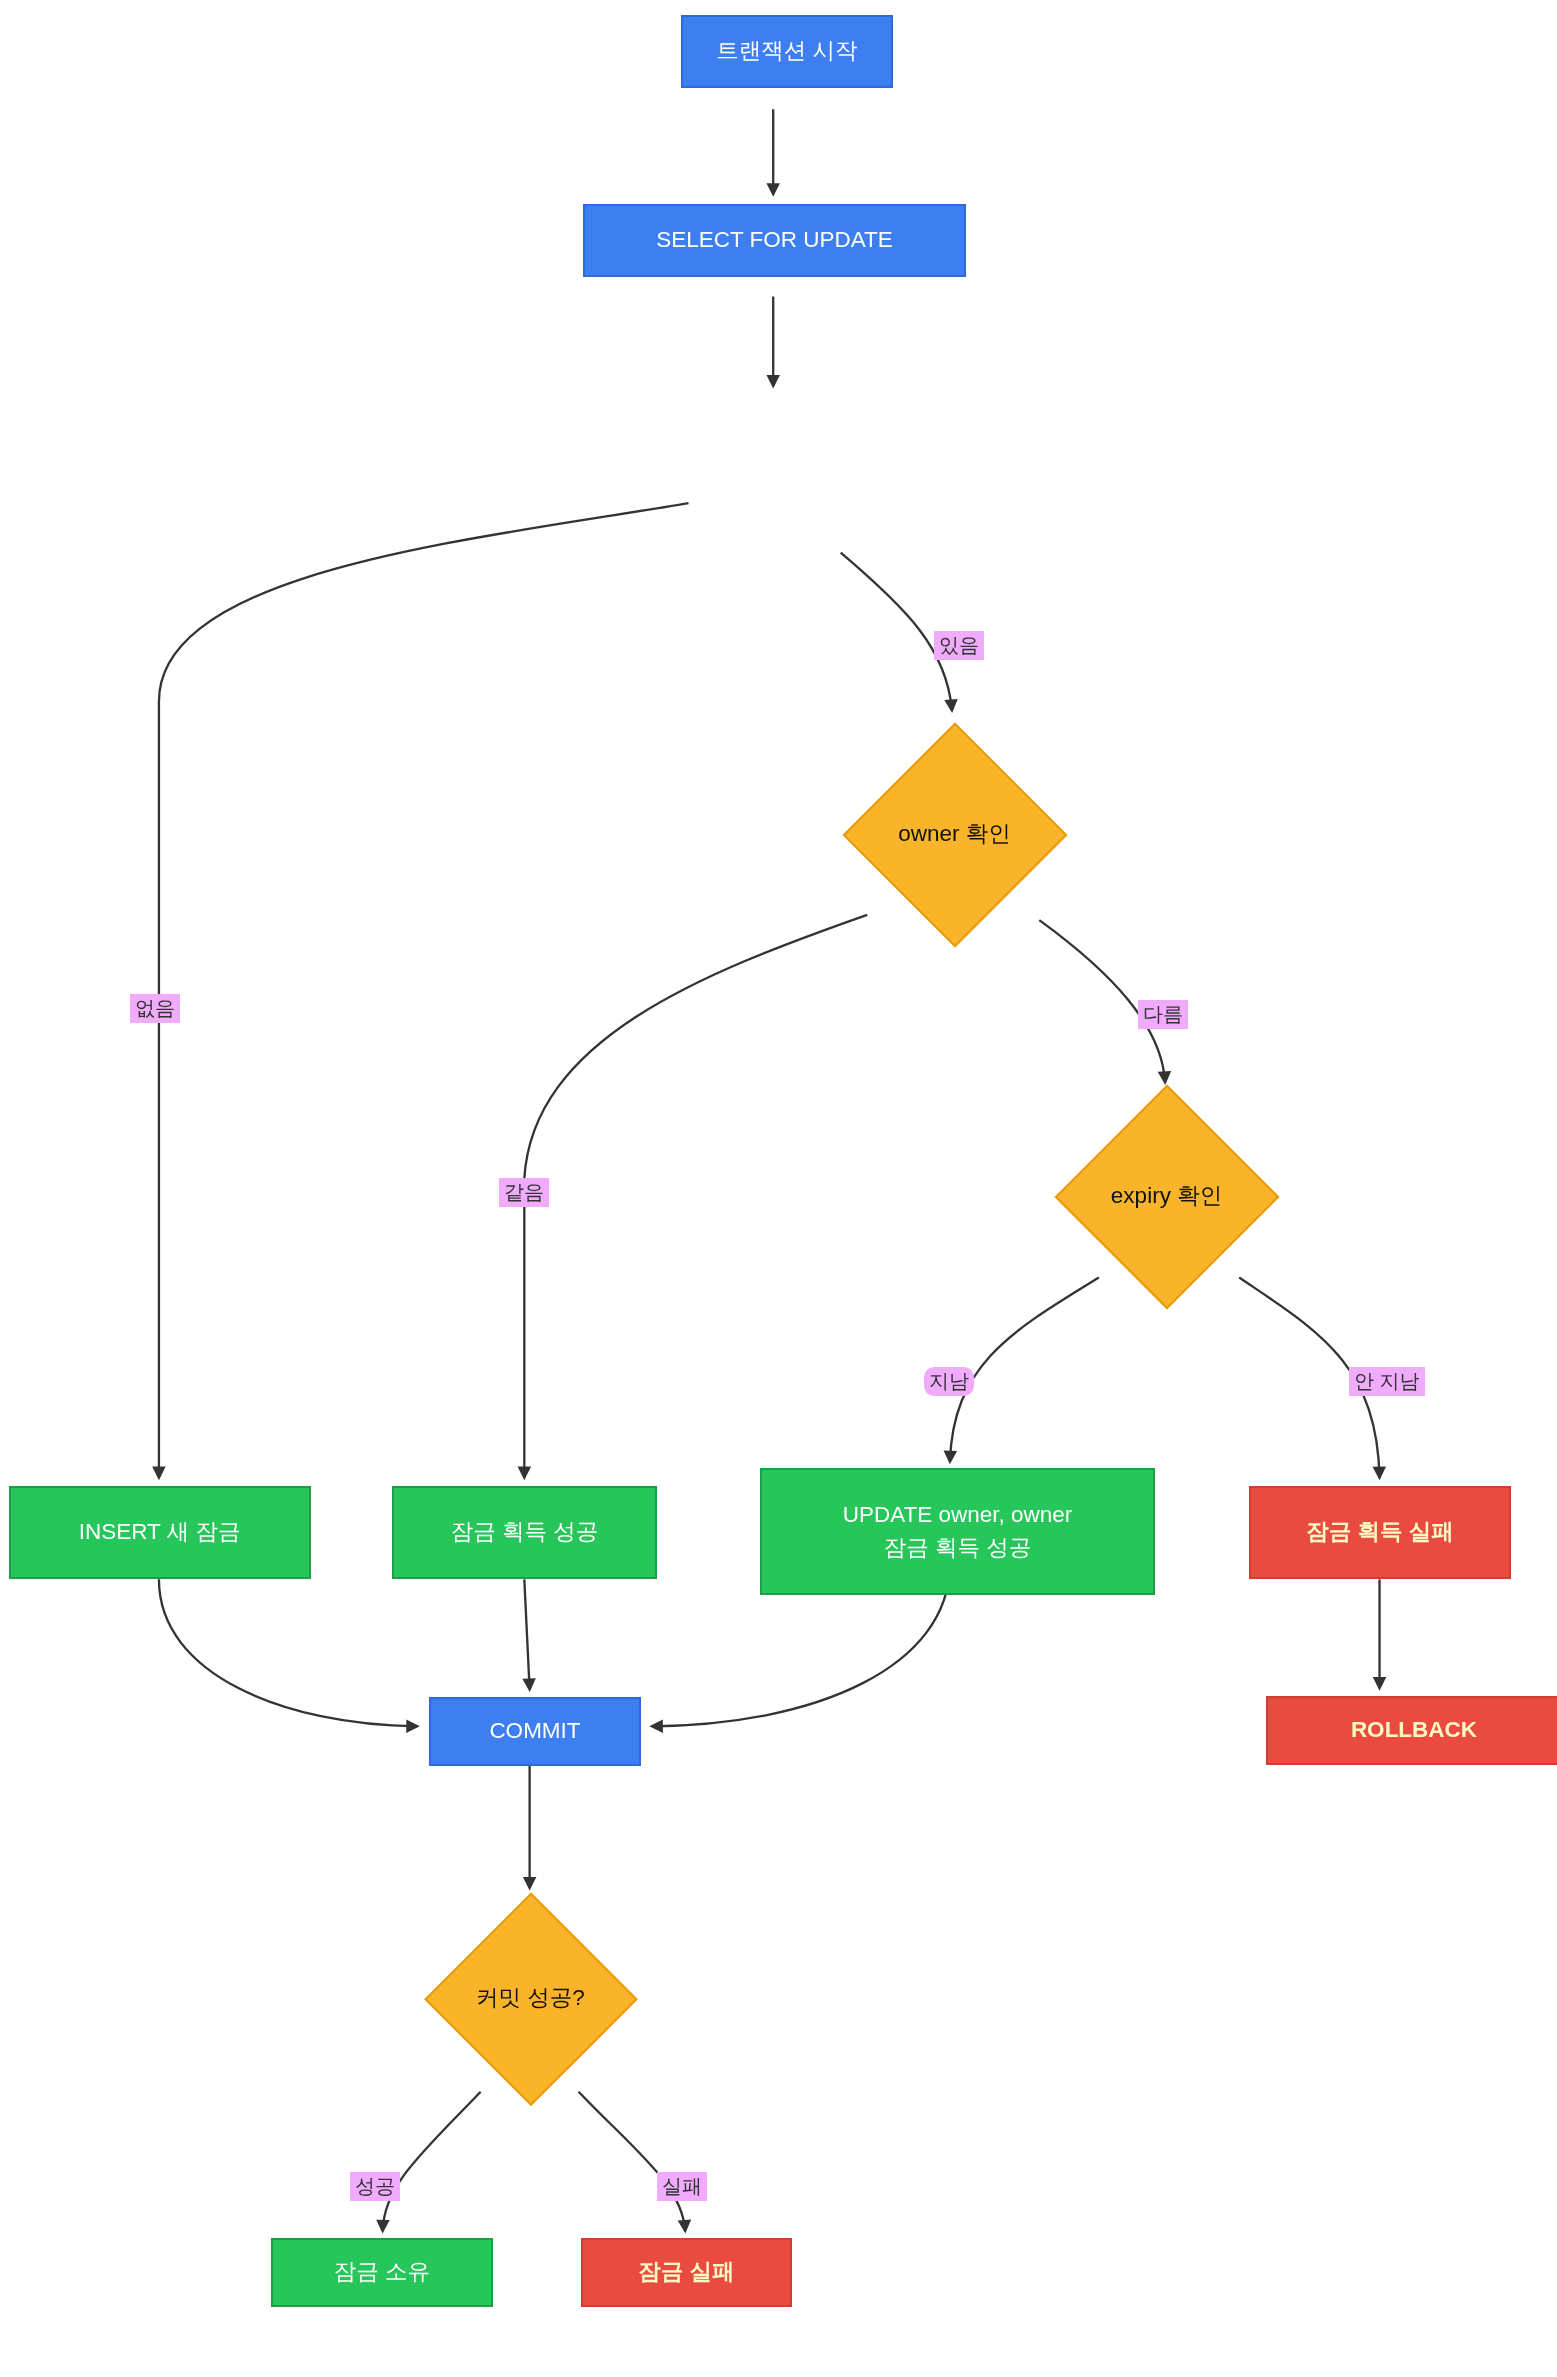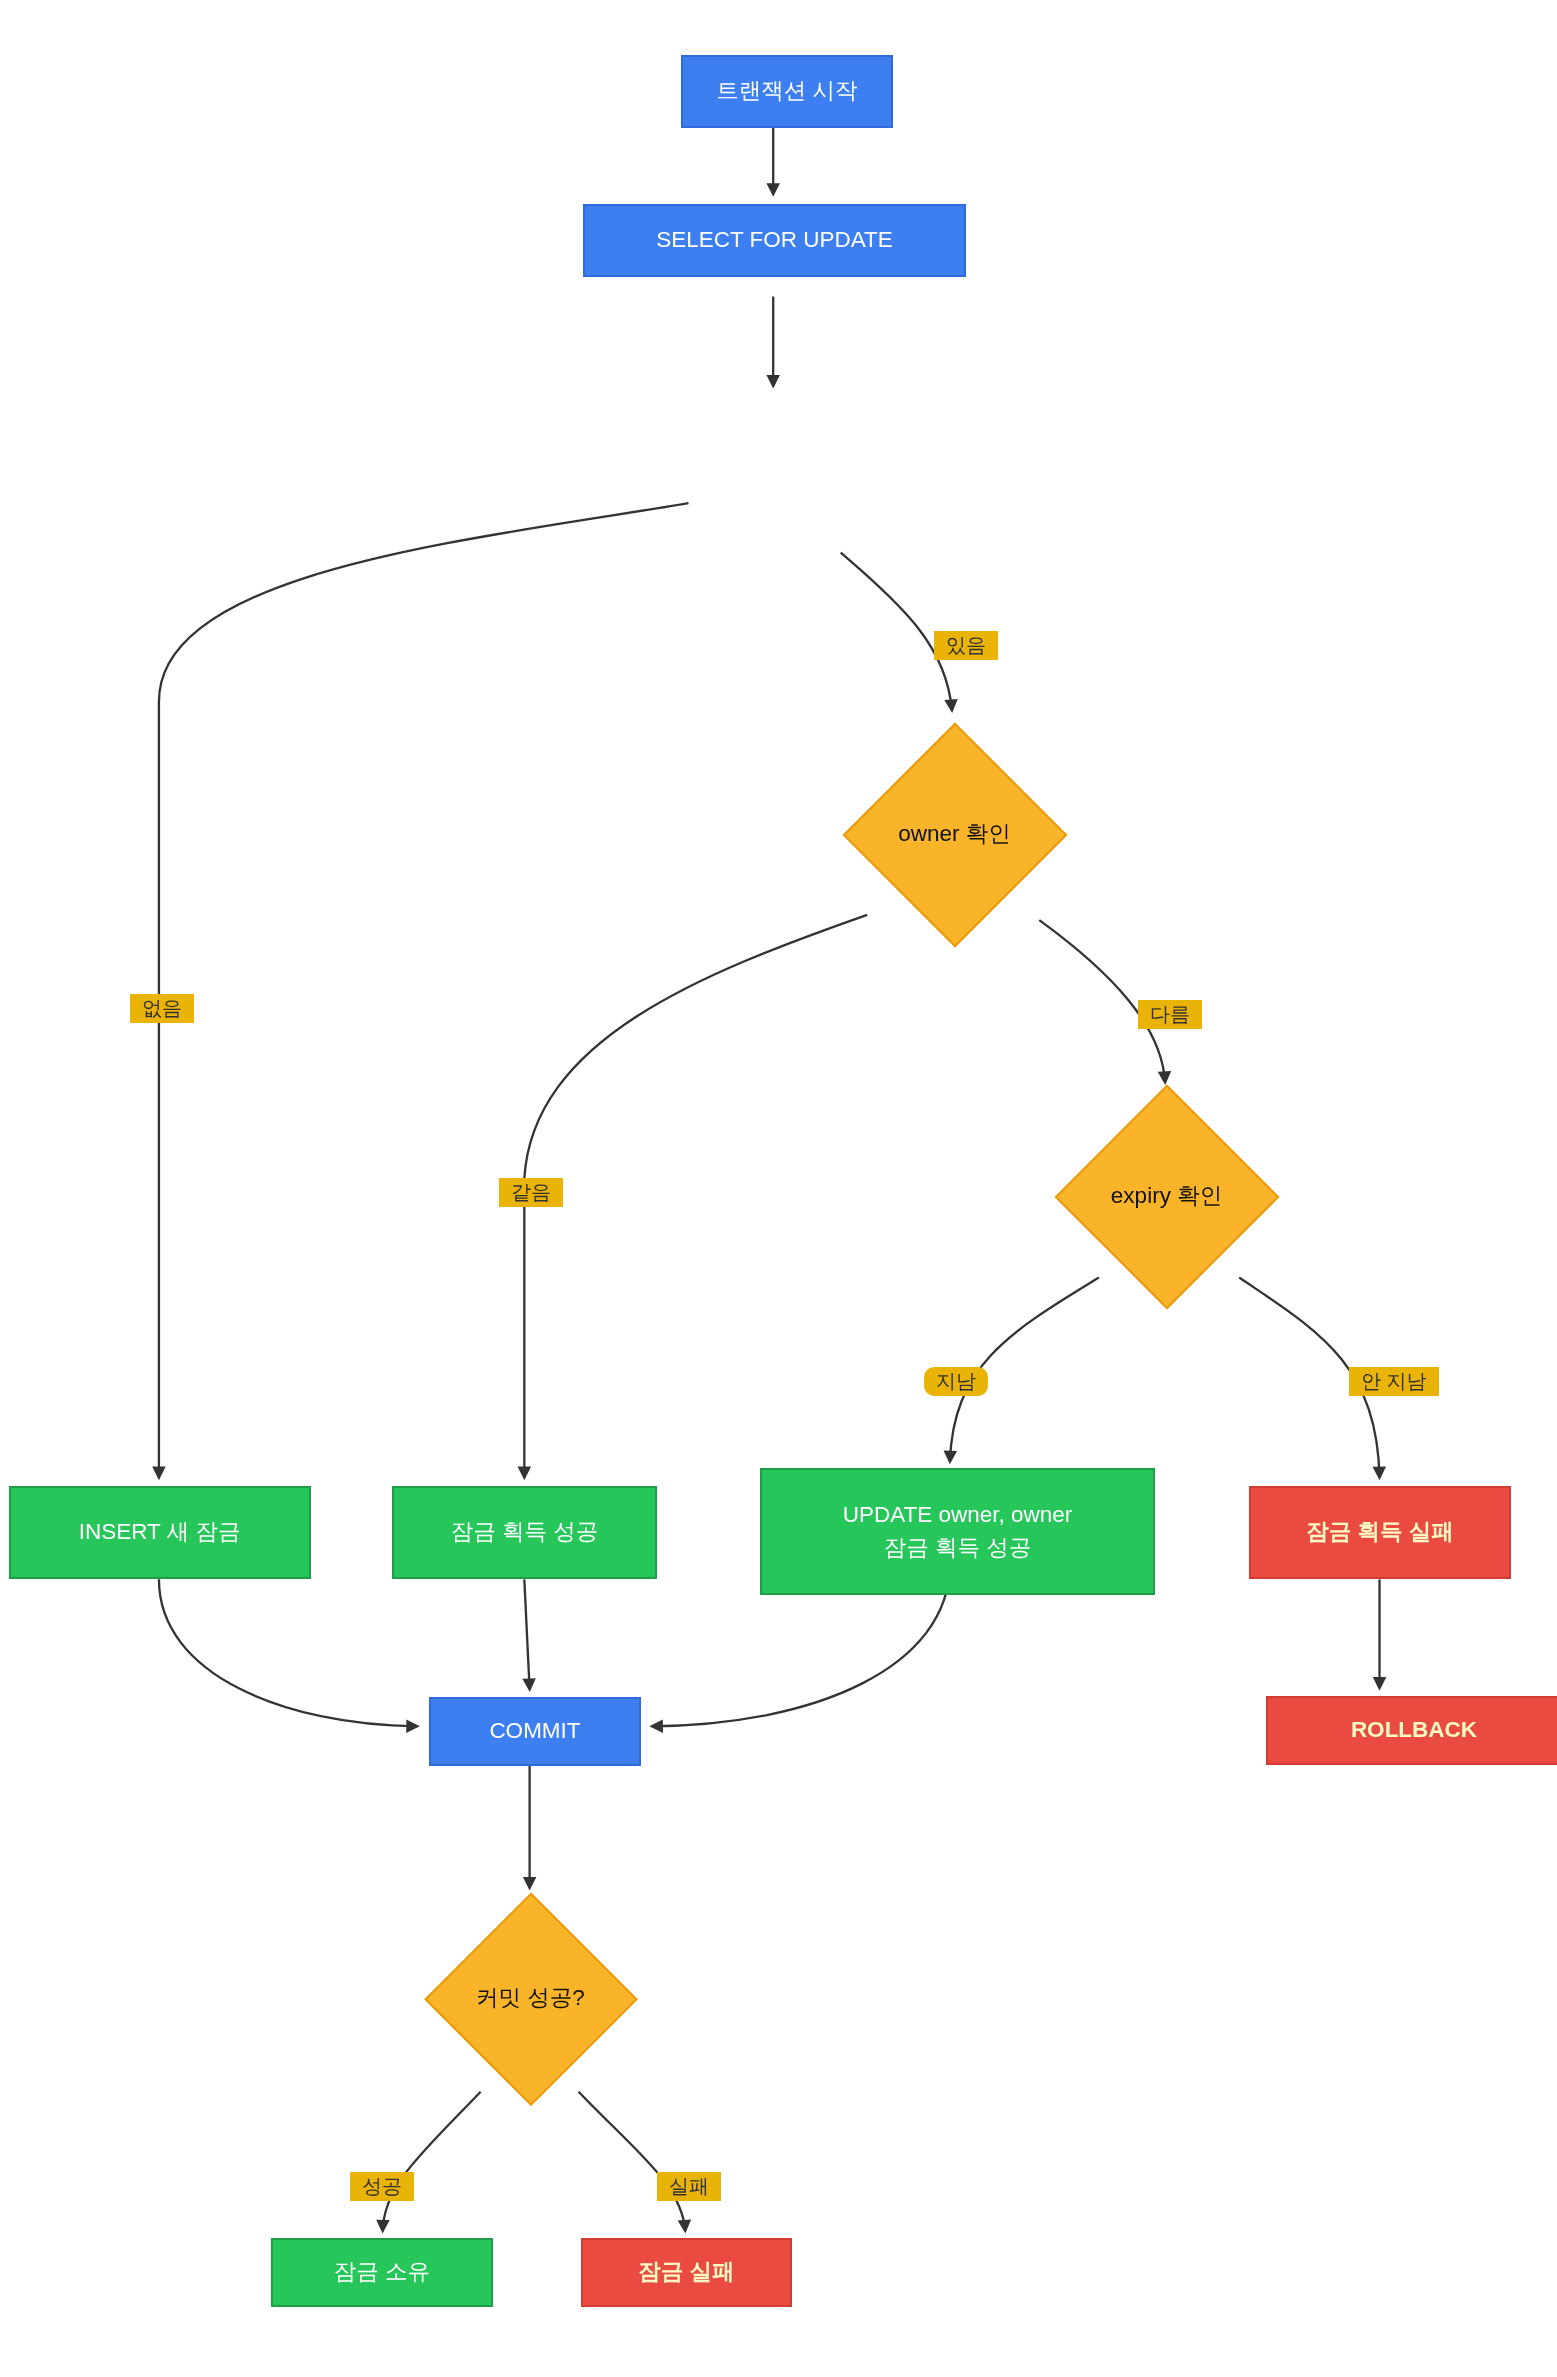--- a/index.html
+++ b/index.html
@@ -74,24 +74,24 @@
     z-index: 0;
   }
   .diamond .dlabel {
     position: relative;
     z-index: 1;
     white-space: nowrap;
   }
   
   .edge-label {
     position: absolute;
-    background: #eab308;
+    background: #f0abfc;
     color: #333333;
     font-size: 20px;
-    padding: 2px 12px;
+    padding: 2px 5px;
     white-space: nowrap;
     box-sizing: border-box;
     line-height: 1.25;
   }
   .nline { display: block; }
 </style>
 </head>
 <body>
 
 <div id="stage">
@@ -129,21 +129,21 @@
       <path d="M 2084 2386 L 2084 2550"></path>
 
       <path d="M 800 2665 L 800 2852"></path>
 
       <path d="M 726 3160 C 640 3250 580 3300 578 3370"></path>
 
       <path d="M 874 3160 C 960 3250 1030 3300 1035 3370"></path>
     </g>
   </svg>
 
-  <div class="node rect blue" style="left:681px; top:15px; width:212px; height:73px;margin-top:40px;">
+  <div class="node rect blue" style="left:681px; top:15px; width:212px; height:73px;">
     <span>트랜잭션 시작</span>
   </div>
 
   <div class="node rect blue" style="left:583px; top:204px; width:383px; height:73px;align-items:center;">
     <span>SELECT FOR UPDATE</span>
   </div>
 
 
   <div class="node diamond" style="left:842px; top:722px; width:225px; height:225px;">
     <span class="dshape"></span>

